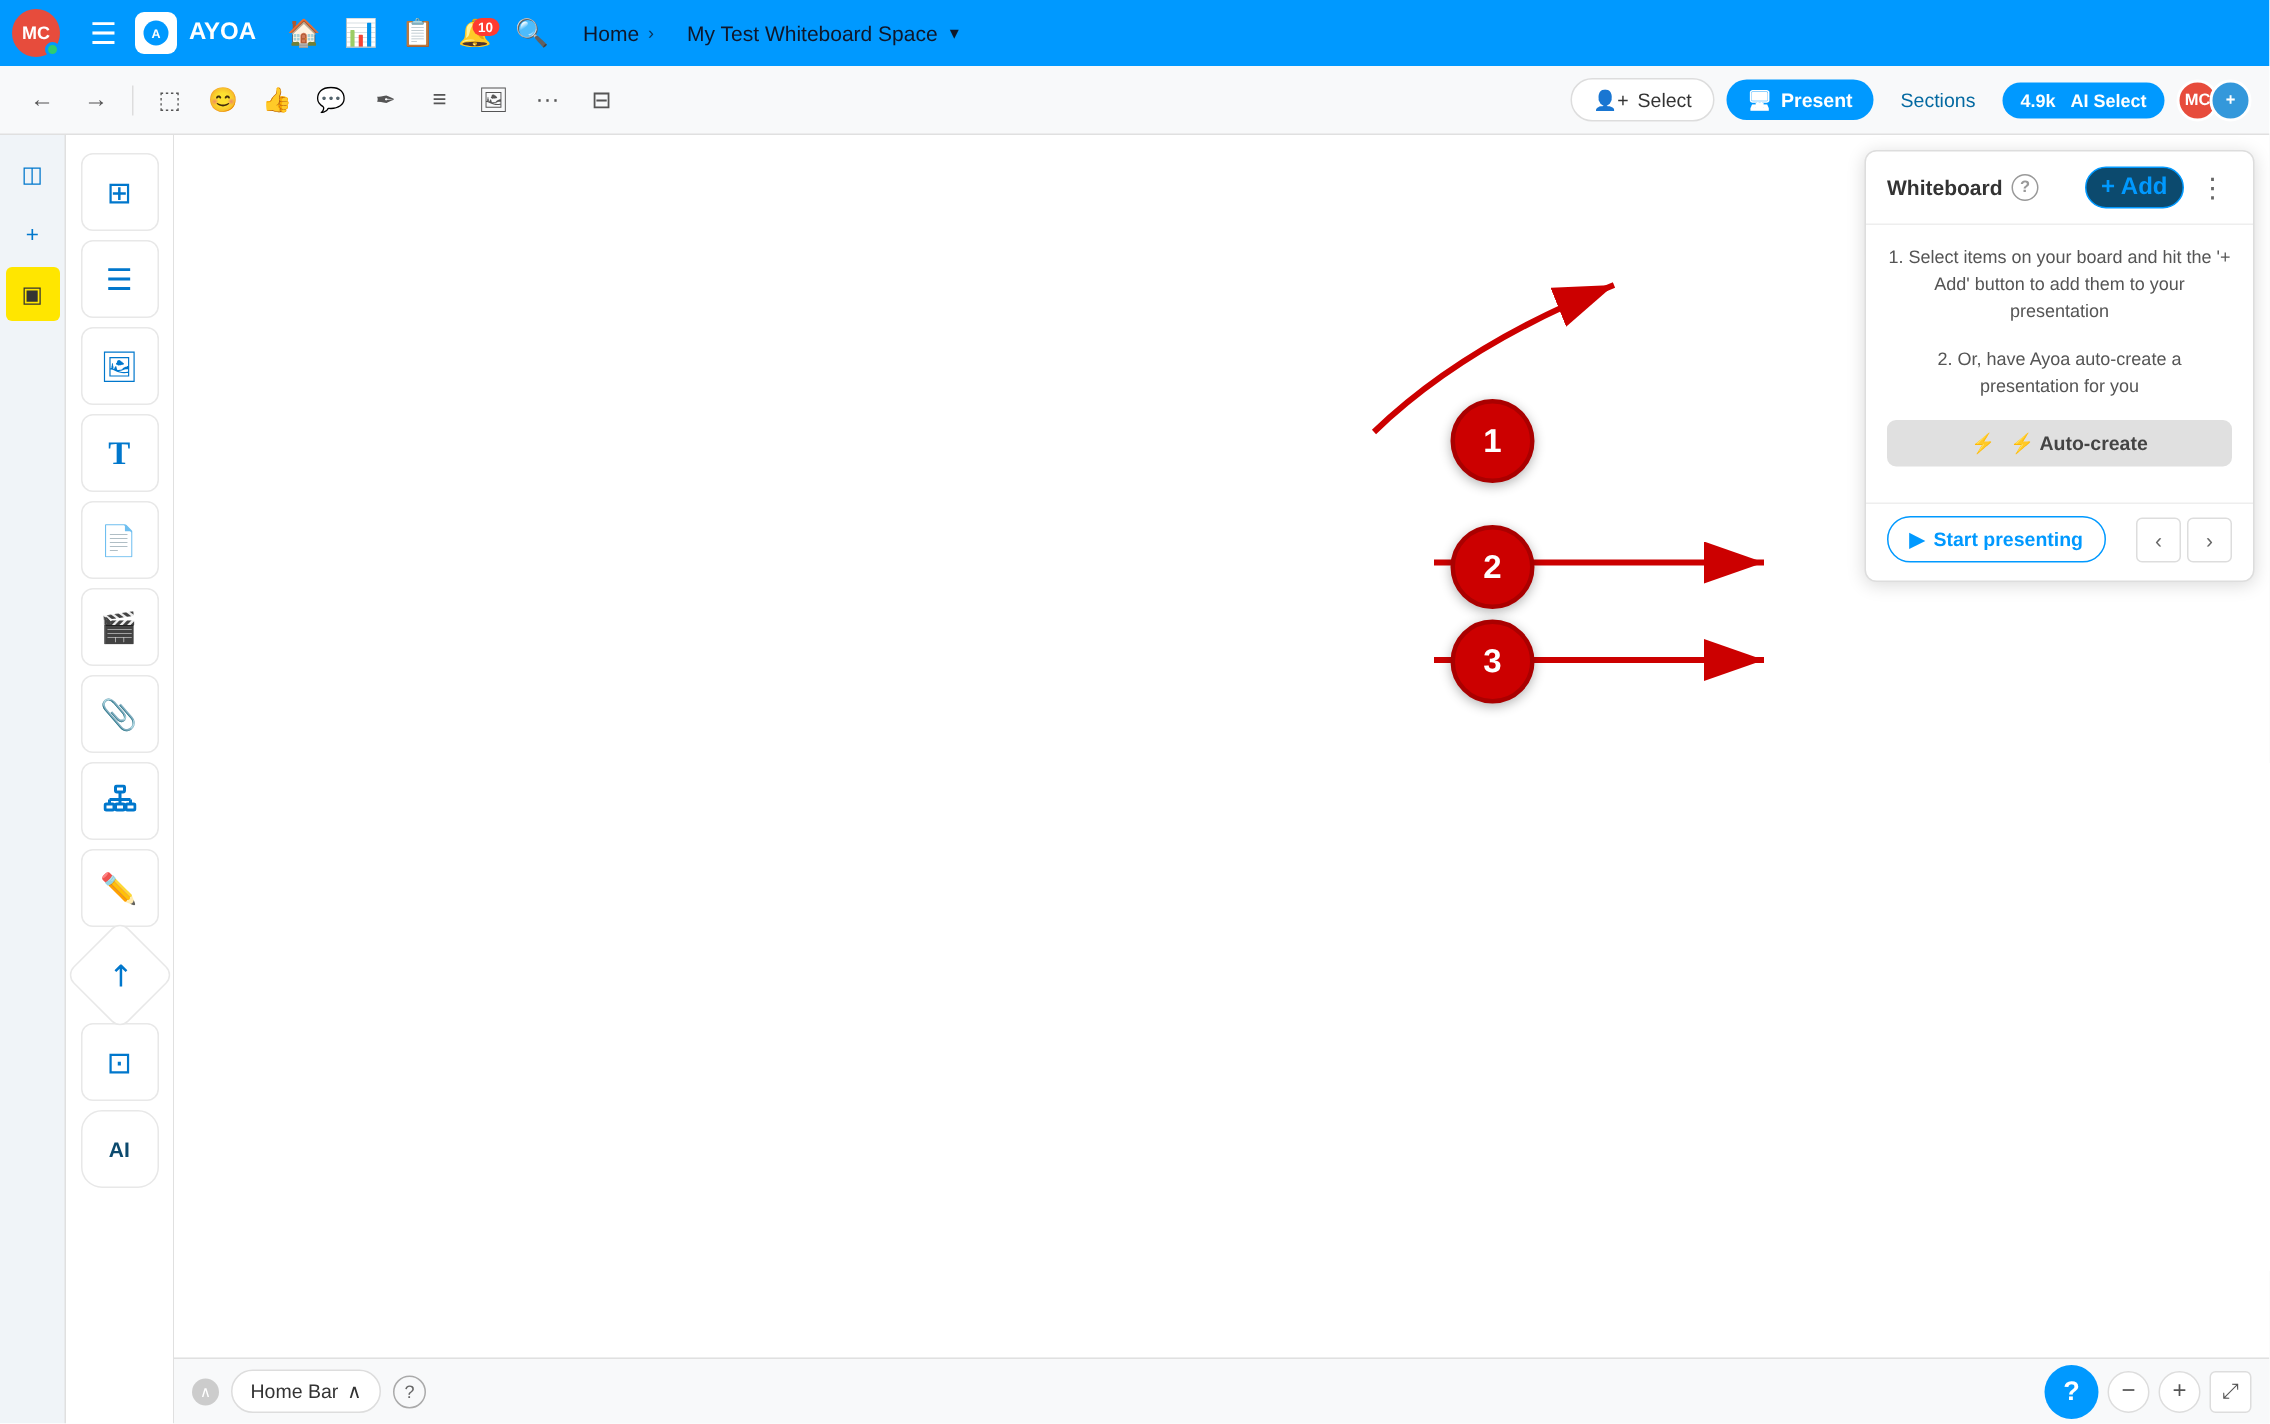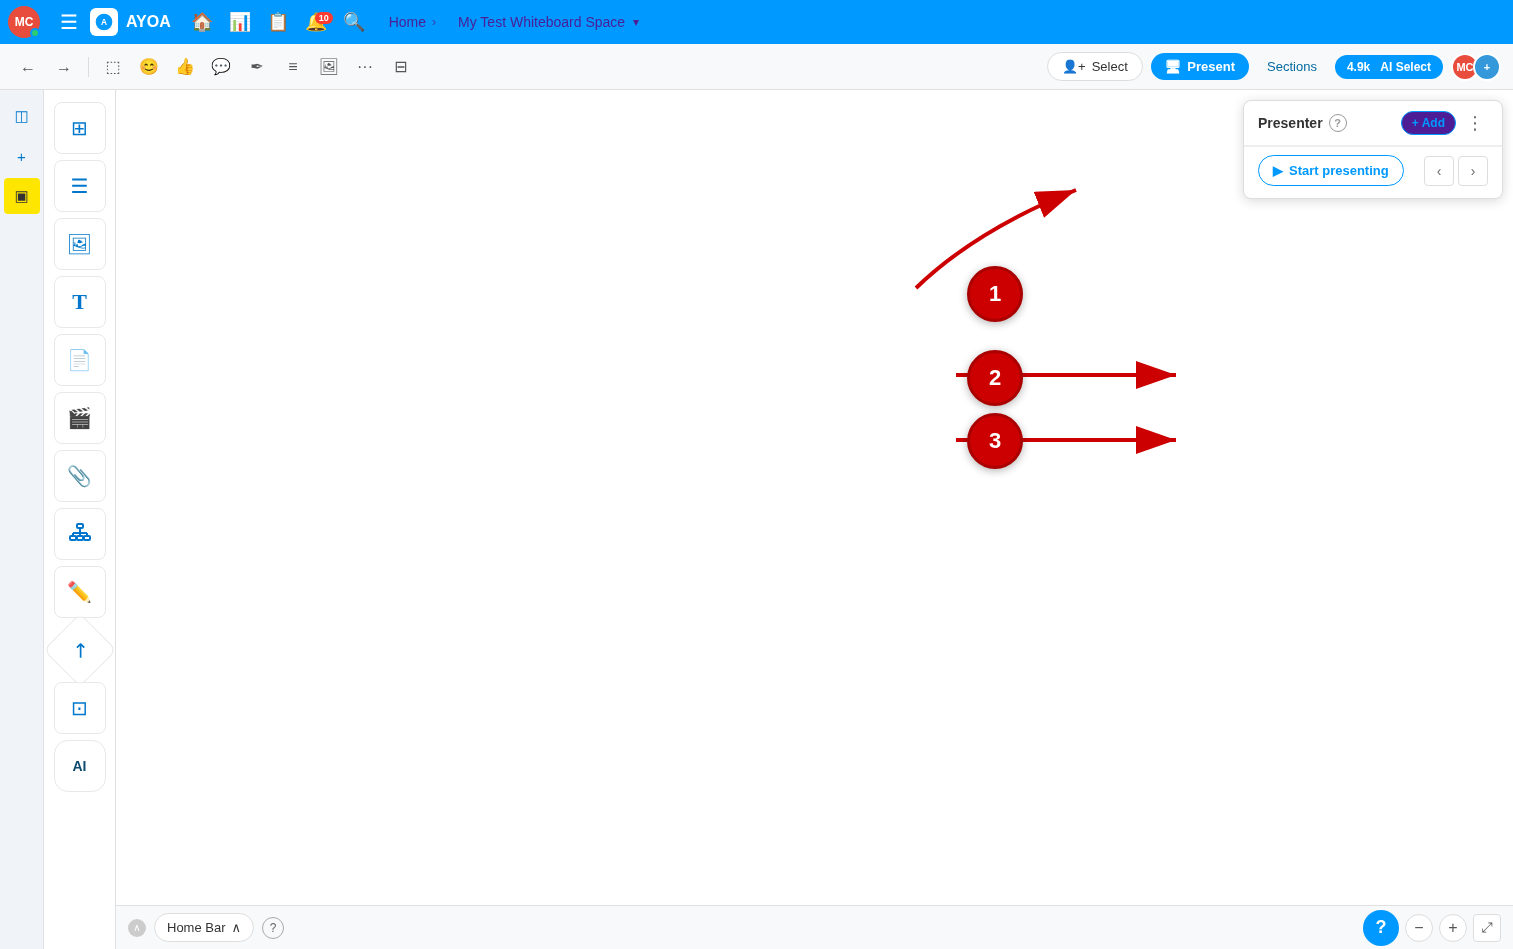--- a/index.html
+++ b/index.html
@@ -60,21 +60,21 @@
       font-weight: bold;
       border-radius: 10px;
       padding: 1px 4px;
       min-width: 16px;
       text-align: center;
     }
     .breadcrumb {
       display: flex;
       align-items: center;
       gap: 6px;
-      color: #4c1d95;
+      color: #0f172a;
       font-size: 14px;
       font-weight: 500;
       margin-left: 10px;
     }
     .breadcrumb .chevron { opacity: 0.8; font-size: 12px; }
     .breadcrumb .current { font-weight: 400; cursor: pointer; padding-left: 16px; }
     .breadcrumb .dropdown-arrow { font-size: 12px; margin-left: 2px; }
     .user-avatar {
       width: 32px;
       height: 32px;
@@ -301,24 +301,24 @@
       cursor: pointer;
     }
     .presenter-add-btn {
       display: flex;
       align-items: center;
       gap: 4px;
       padding: 4px 10px;
       border: 1.5px solid #0099ff;
       border-radius: 16px;
       color: #0099ff;
-      font-size: 12px;
+      font-size: 16px;
       font-weight: 600;
       cursor: pointer;
-      background: #4c1d95;
+      background: #0c4a6e;
     }
     .presenter-more {
       font-size: 18px;
       color: #666;
       cursor: pointer;
       padding: 0 4px;
     }
     .presenter-body {
       padding: 12px 14px;
     }
@@ -610,34 +610,42 @@
       <path d="M 840 350 L 1060 350" stroke="#cc0000" stroke-width="4" fill="none" marker-end="url(#arrowhead-red)"></path>
     </svg>
 
     <div class="step-circle" style="top:176px;right:490px;">1</div>
     <div class="step-circle" style="top:260px;right:490px;">2</div>
     <div class="step-circle" style="top:323px;right:490px;">3</div>
 
     <div class="presenter-panel">
       <div class="presenter-header">
         <div class="presenter-title">
-          <span>Presenter</span>
+          <span>Whiteboard</span>
           <div class="presenter-help">
             <span>?</span>
           </div>
         </div>
 
         <div style="position:relative;display:flex;align-items:center;gap:6px;">
           <button class="presenter-add-btn">
             <span>+ Add</span>
           </button>
           <span class="presenter-more">⋮</span>
         </div>
       </div>
 
+      <div class="presenter-body">
+        <div class="presenter-step">1. Select items on your board and hit the '+ Add' button to add them to your presentation</div>
+        <div class="presenter-step">2. Or, have Ayoa auto-create a presentation for you</div>
+        <button class="autocreate-btn">
+          <span>⚡</span>
+          <span style="margin-left:4px;">⚡ Auto-create</span>
+        </button>
+      </div>
 
       <div class="presenter-footer">
         <button class="start-presenting-btn">
           <span>▶</span>
           <span>Start presenting</span>
         </button>
         <div class="nav-arrows">
           <button class="nav-arrow">‹</button>
           <button class="nav-arrow">›</button>
         </div>

